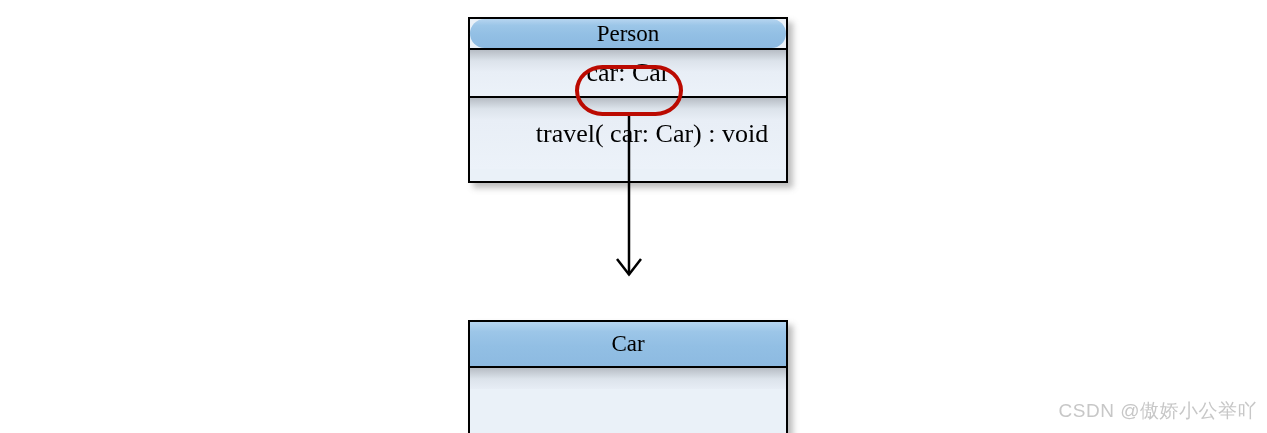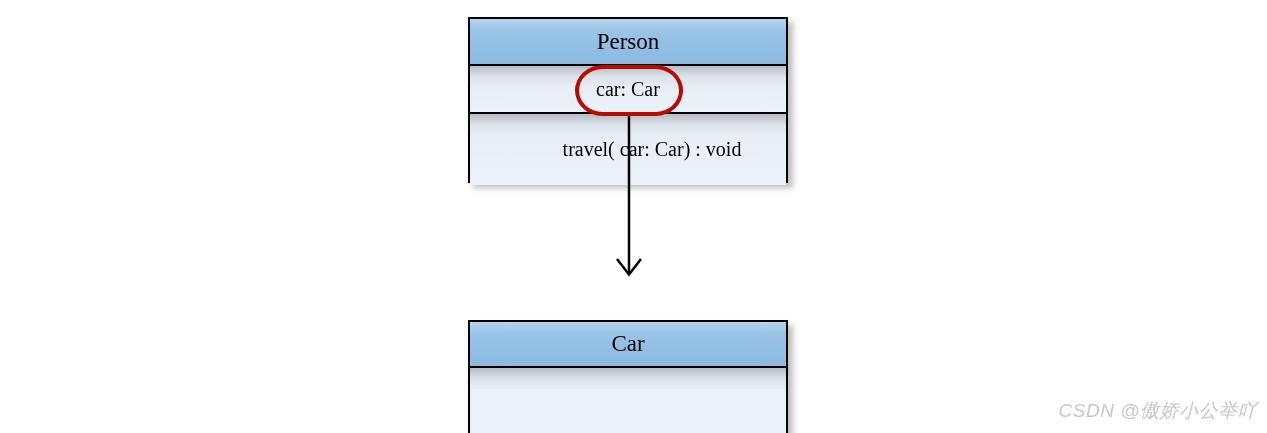--- a/index.html
+++ b/index.html
@@ -20,21 +20,21 @@
   }
   .uml-header{
     display:flex;align-items:center;justify-content:center;
     background:linear-gradient(180deg,#b6d5f0 0%,#9cc6e8 22%,#92bfe4 55%,#8dbae1 100%);
     font-size:23px;color:#000000;
   }
   .uml-section{
     display:flex;align-items:center;justify-content:center;
     border-top:2px solid #000000;
     background:linear-gradient(180deg,#b7bdc5 0px,#dce3eb 11px,#e8eef6 22px,#ecf2f9 100%);
-    font-size:20px;color:#000000;
+    font-size:26px;color:#000000;
   }
   .highlight-ellipse{
     position:absolute;
     left:575px;top:65px;
     width:108px;height:51px;
     border:4px solid #bb0a01;
     border-radius:28px / 26px;
     box-sizing:border-box;
     z-index:5;
     background:transparent;
@@ -44,30 +44,29 @@
     pointer-events:none;z-index:4;
   }
   .watermark{
     position:absolute;
     right:10px;bottom:9px;
     font-family:"Liberation Sans", sans-serif;
     font-size:19px;
     color:#c7c7c7;
     text-shadow:1px 1px 0 rgba(255,255,255,0.9);
     letter-spacing:0.5px;
-    font-style:italic;
   }
 </style>
 </head>
 <body>
 
 <div class="canvas">
 
   <div class="uml-class" style="left:468px;top:17px;height:166px;">
-    <div class="uml-header" style="height:45px;">Person</div>
+    <div class="uml-header" style="height:29px;border-radius:22px;">Person</div>
     <div class="uml-section" style="height:46px;">car: Car</div>
     <div class="uml-section" style="height:71px;padding-left:48px;">travel( car: Car) : void</div>
   </div>
 
   <div class="uml-class" style="left:468px;top:276px;height:140px;margin-top:44px;">
     <div class="uml-header" style="height:44px;">Car</div>
     <div class="uml-section" style="height:21px;"></div>
   </div>
 
   <svg class="arrow-layer" viewBox="0 0 1267 433" xmlns="http://www.w3.org/2000/svg">

